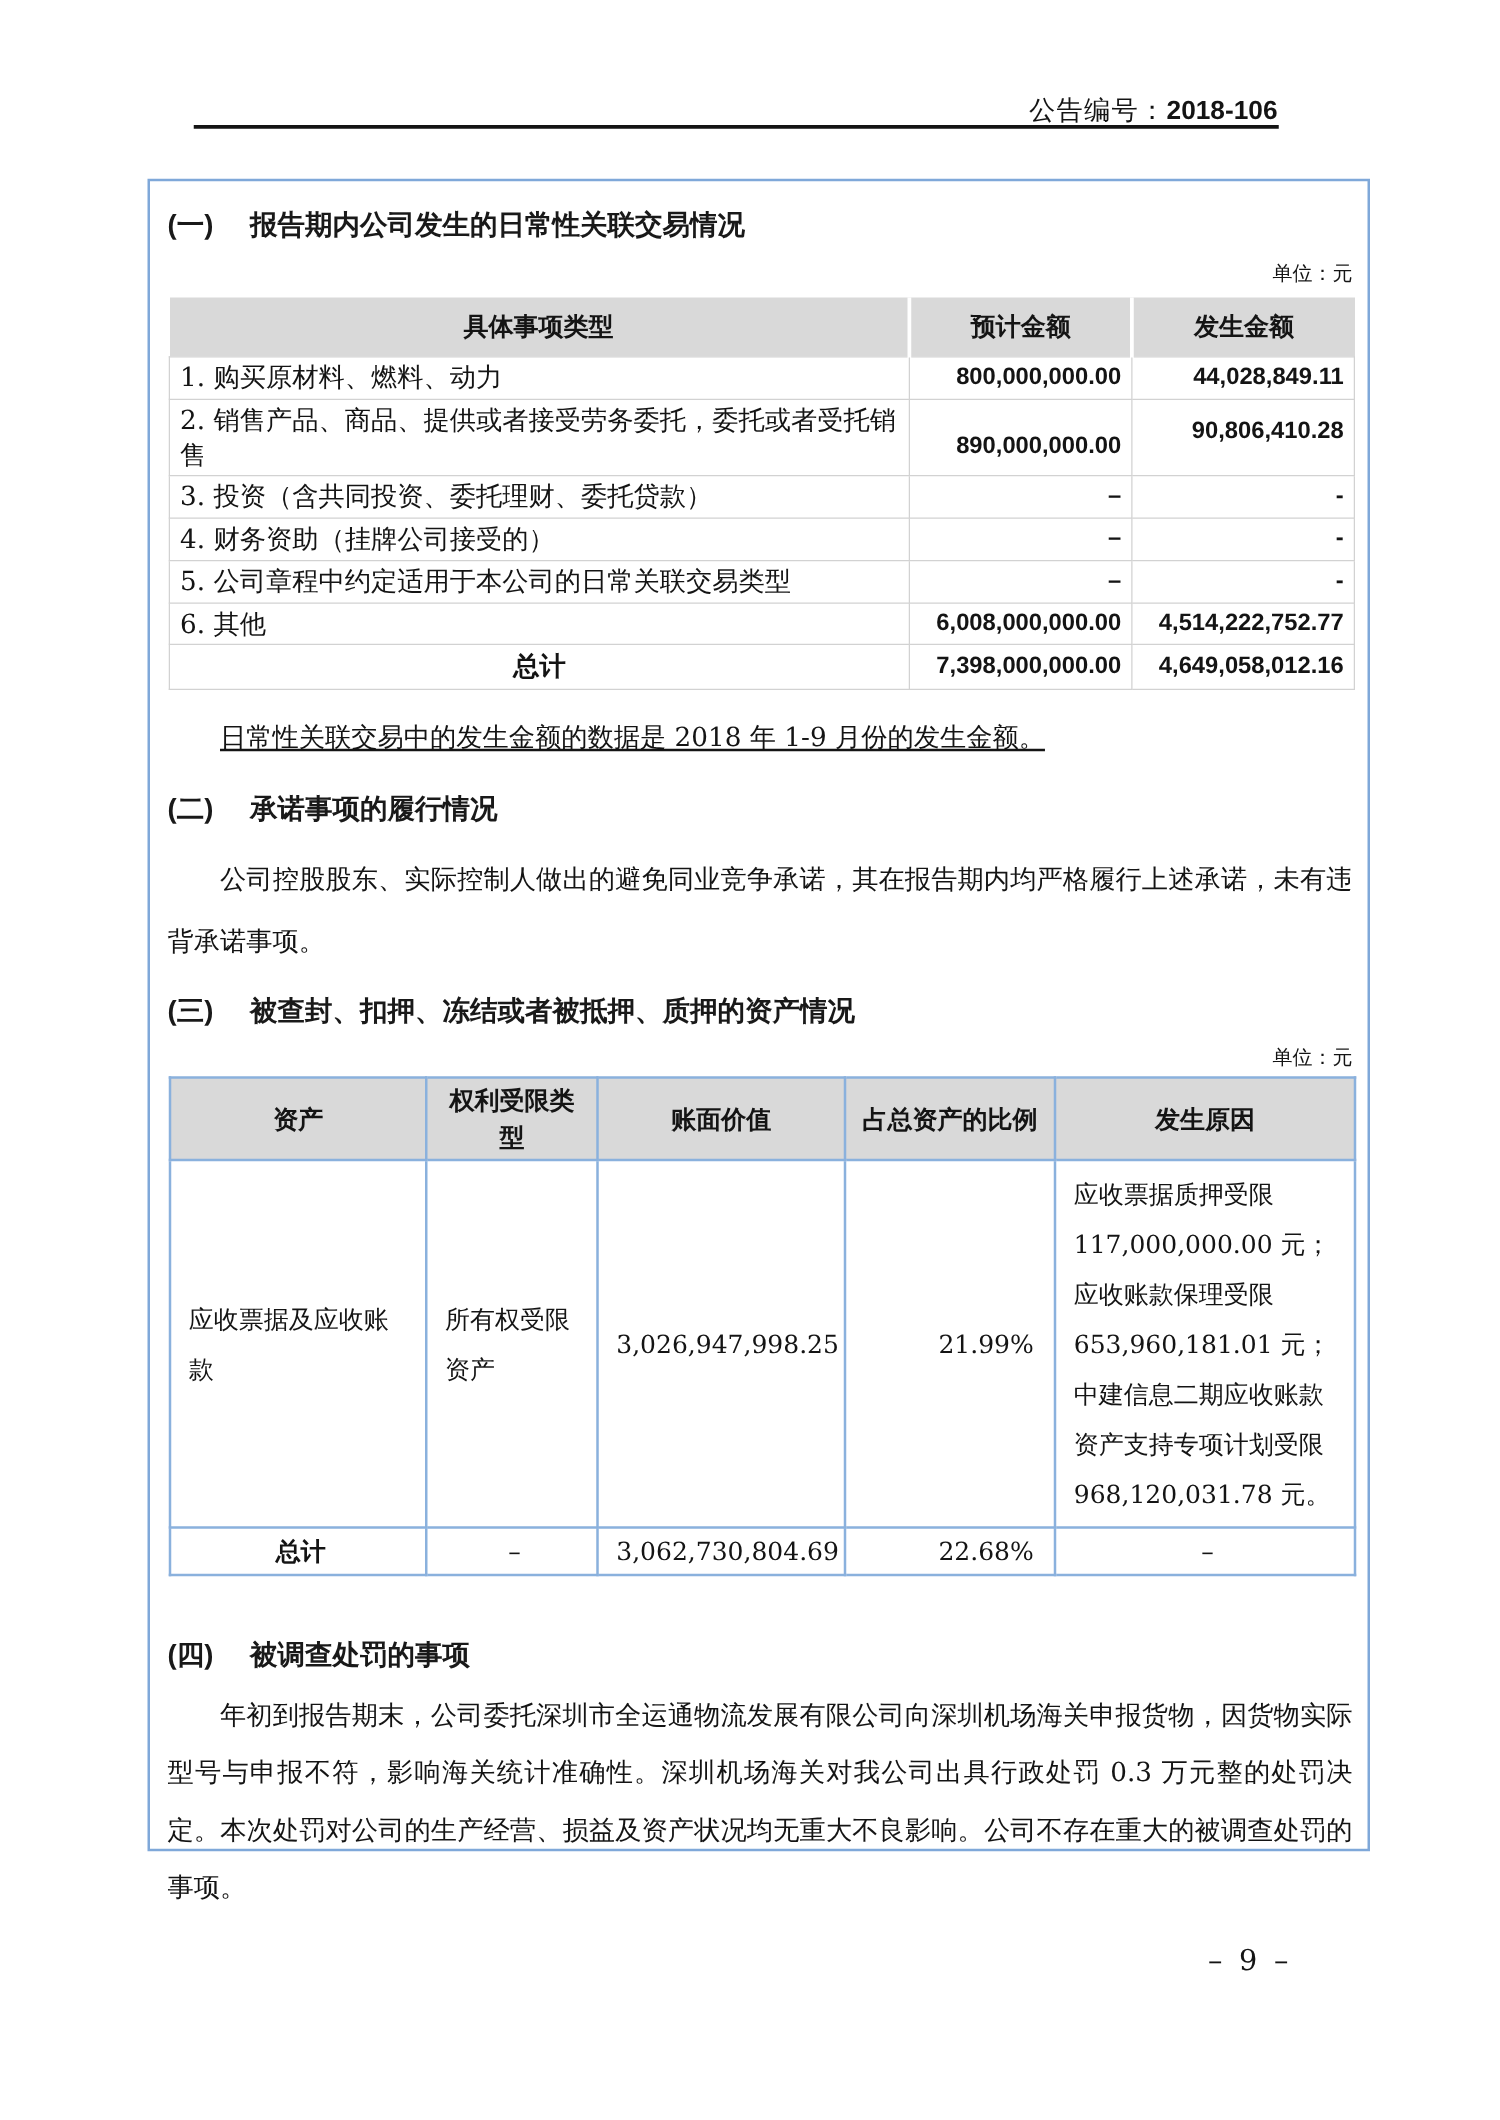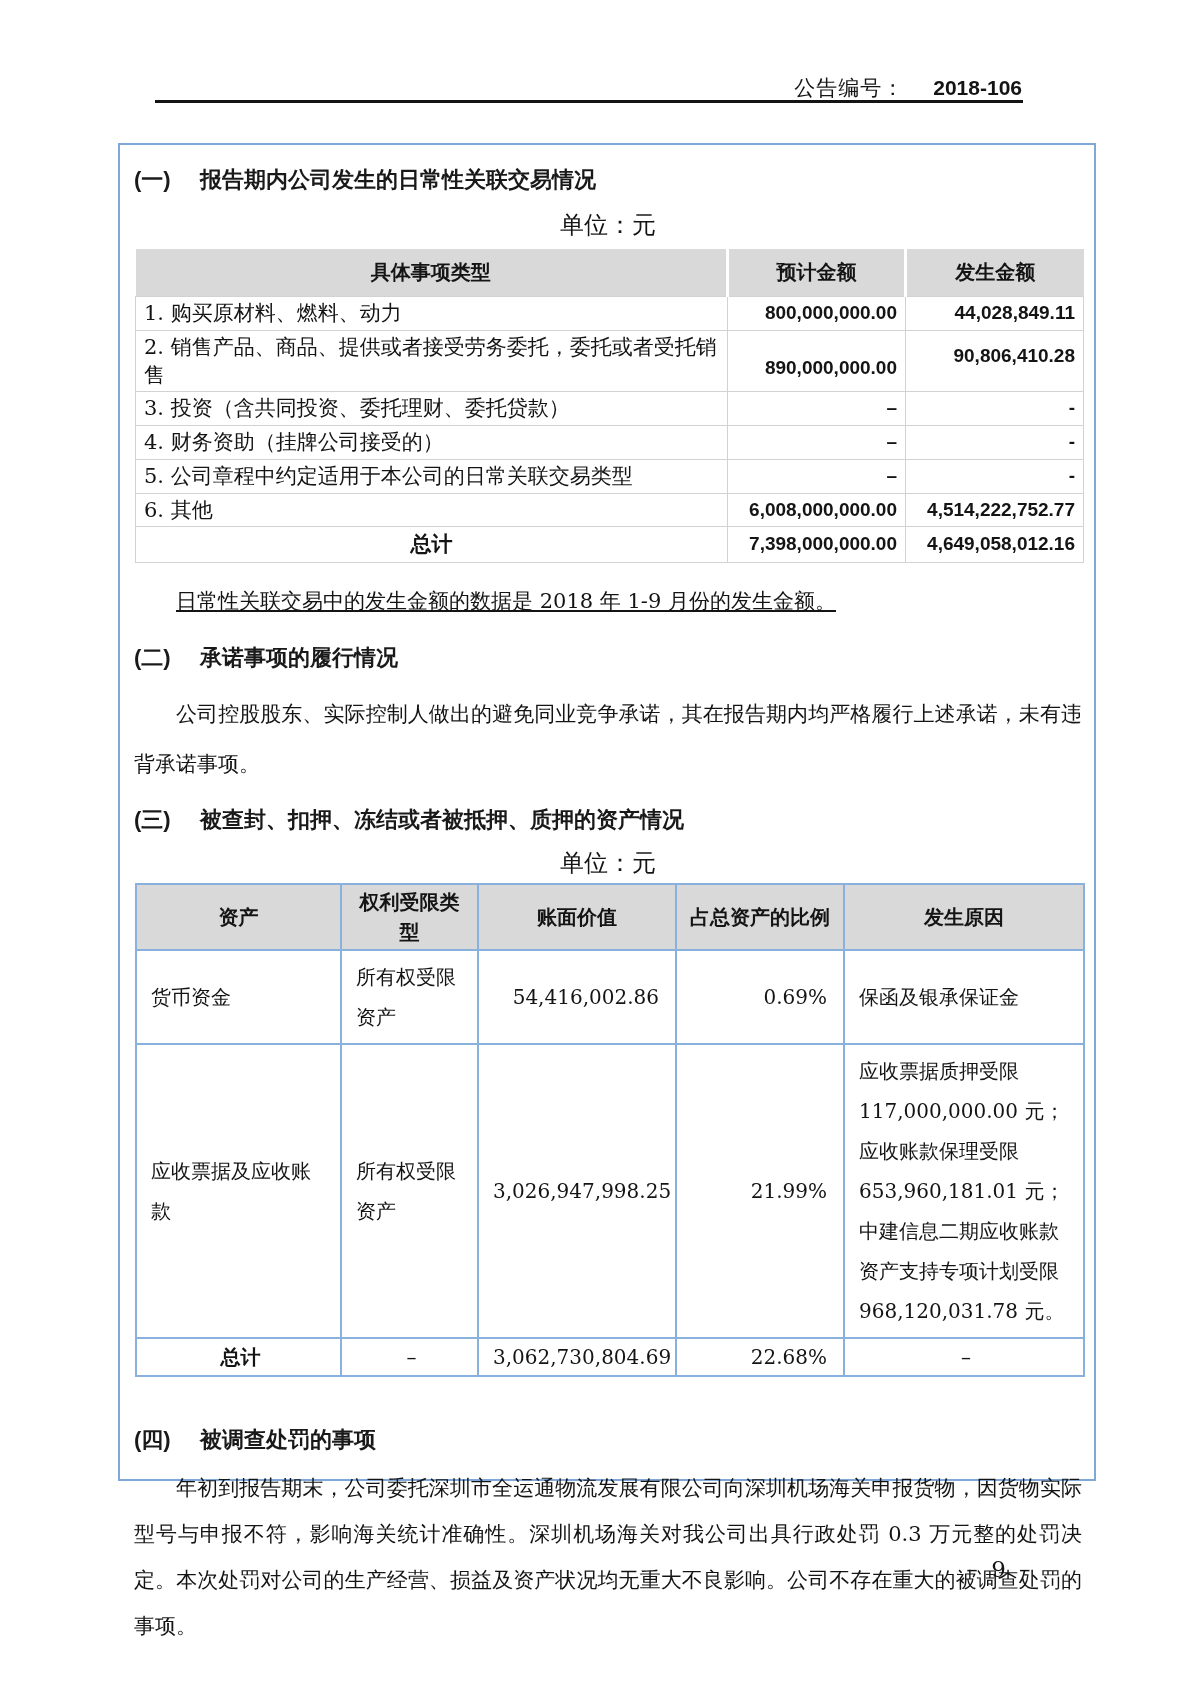--- a/index.html
+++ b/index.html
@@ -2,36 +2,36 @@
 <html><head>
 <meta charset="utf-8">
 <style>
   * { margin:0; padding:0; box-sizing:border-box; }
   html,body { background:#ffffff; }
   .page { position:relative; width:1200px; height:1696px; background:#ffffff;
           font-family:"DejaVu Serif", serif; color:#141414; overflow:hidden; }
 
   
   .doc-num { position:absolute; top:74px; right:178px; font-size:21px; letter-spacing:1px; }
-  .doc-num .num { font-family:"Liberation Sans", sans-serif; font-weight:700; letter-spacing:0;margin-left:29px; }
+  .doc-num .num { font-family:"Liberation Sans", sans-serif; font-weight:700; letter-spacing:0; }
   .rule { position:absolute; left:155px; top:100px; width:868px; height:3px; background:#141414; }
 
   
   .box { position:absolute; left:118px; top:143px; width:978px; height:1338px;
          border:2px solid #7fa8d9; padding:0 12px 0 14px; }
 
   .sec { display:flex; align-items:baseline; font-family:"Liberation Sans", sans-serif;
          font-weight:700; font-size:22px; color:#191919; }
   .sec .sec-num { flex:0 0 66px; }
   .sec1 { margin-top:20px; }
   .sec2 { margin-top:28px; }
   .sec3 { margin-top:16px; }
   .sec4 { margin-top:48px; }
 
-  .unit { text-align:center; font-size:24px; }
+  .unit { text-align:right; font-size:16px; }
   .unit1 { margin-top:14px; }
   .unit2 { margin-top:12px; margin-bottom:4px; }
 
   table { border-collapse:collapse; table-layout:fixed; width:948px; margin-left:1px; }
 
   
   .t1 { margin-top:8px; }
   .t1 th { background:#d9d9d9; font-size:20px; font-weight:700; height:47px; text-align:center;
            border-left:3px solid #ffffff; border-right:3px solid #ffffff; }
   .t1 th:first-child { border-left:none; }
@@ -160,27 +160,20 @@
       <thead>
         <tr>
           <th>资产</th>
           <th>权利受限类型</th>
           <th>账面价值</th>
           <th>占总资产的比例</th>
           <th>发生原因</th>
         </tr>
       </thead>
       <tbody>
-        <tr class="tr1">
-          <td class="asset">货币资金</td>
-          <td class="restr">所有权受限资产</td>
-          <td class="bval">54,416,002.86</td>
-          <td class="ratio">0.69%</td>
-          <td class="reason">保函及银承保证金</td>
-        </tr>
         <tr class="tr2">
           <td class="asset">应收票据及应收账款</td>
           <td class="restr">所有权受限资产</td>
           <td class="bval">3,026,947,998.25</td>
           <td class="ratio">21.99%</td>
           <td class="reason">应收票据质押受限 117,000,000.00 元；应收账款保理受限 653,960,181.01 元；中建信息二期应收账款资产支持专项计划受限 968,120,031.78 元。</td>
         </tr>
         <tr class="total">
           <td class="total-label">总计</td>
           <td class="center">–</td>

